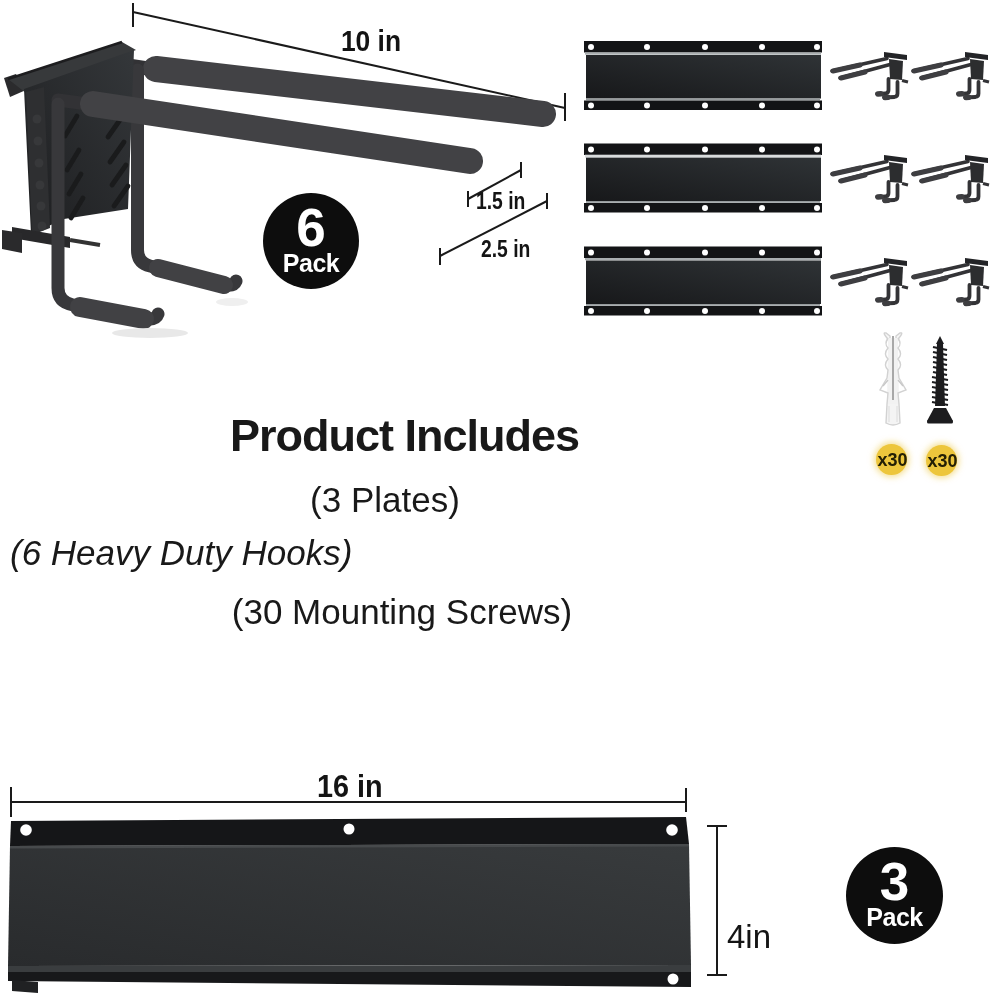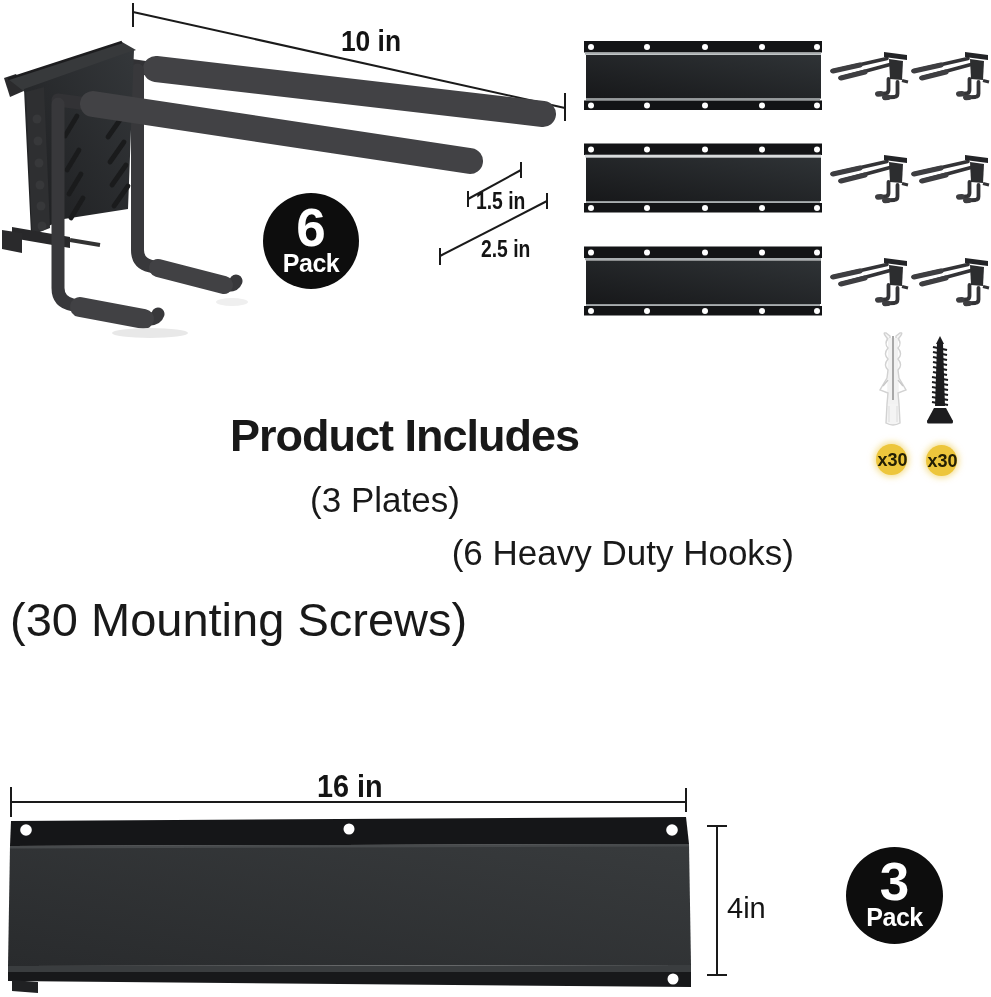--- a/index.html
+++ b/index.html
@@ -182,22 +182,22 @@
   </g>
 </svg>
 
 <div class="abs" style="left:875.5px;top:444px;width:31px;height:31px;border-radius:50%;background:#edc63c;box-shadow:0 0 6px 2px rgba(237,198,60,.55);"></div>
 <div class="abs" style="left:925.5px;top:444.5px;width:31px;height:31px;border-radius:50%;background:#edc63c;box-shadow:0 0 6px 2px rgba(237,198,60,.55);"></div>
 <div class="abs" style="left:877px;top:444px;width:31px;height:31px;text-align:center;font-size:18px;font-weight:bold;color:#242005;line-height:33px;">x30</div>
 <div class="abs" style="left:927px;top:444.5px;width:31px;height:31px;text-align:center;font-size:18px;font-weight:bold;color:#242005;line-height:33px;">x30</div>
 
 <div class="abs" style="left:8px;top:410px;width:793px;text-align:center;font-size:45px;font-weight:bold;letter-spacing:-1px;color:#191919;">Product Includes</div>
 <div class="abs" style="left:-24px;top:480px;width:818px;text-align:center;font-size:35px;color:#191919;">(3 Plates)</div>
-<div class="abs" style="left:10px;top:533px;width:784px;text-align:right;font-size:35px;color:#191919;">(6 Heavy Duty Hooks)</div>
-<div class="abs" style="left:10px;top:592px;width:784px;text-align:left;font-size:47px;color:#191919;">(30 Mounting Screws)</div>
+<div class="abs" style="left:10px;top:533px;width:784px;text-align:left;font-size:35px;color:#191919;font-style:italic;">(6 Heavy Duty Hooks)</div>
+<div class="abs" style="left:10px;top:592px;width:784px;text-align:center;font-size:35px;color:#191919;">(30 Mounting Screws)</div>
 
 <svg class="abs" style="left:0;top:760px;" width="760" height="237" viewBox="0 0 760 237">
   <defs>
     <linearGradient id="gFace2" x1="0" y1="1" x2="1" y2="0">
       <stop offset="0" stop-color="#292b2d"></stop>
       <stop offset="1" stop-color="#383b3d"></stop>
     </linearGradient>
   </defs>
 
   <g stroke="#1a1a1a" stroke-width="2" fill="none">
@@ -219,18 +219,18 @@
     <circle cx="673" cy="219" r="5.5"></circle>
   </g>
 
   <g stroke="#1a1a1a" stroke-width="2" fill="none">
     <path d="M717,66 L717,215"></path>
     <path d="M707,66 L727,66"></path>
     <path d="M707,215 L727,215"></path>
   </g>
 </svg>
 <div class="dimtxt" style="left:317px;top:768px;font-size:32px;transform:scaleX(0.90);transform-origin:0 0;">16 in</div>
-<div class="abs" style="left:727px;top:892px;font-size:29px;color:#141414;">4in</div>
+<div class="abs" style="left:727px;top:918px;font-size:33px;color:#141414;">4in</div>
 
 <div class="badge" style="left:846px;top:847px;width:97px;height:97px;">
   <div style="font-size:53px;font-weight:bold;line-height:1;margin-top:8px;">3</div>
   <div style="font-size:25px;font-weight:bold;line-height:1;margin-top:-3px;letter-spacing:-0.5px;">Pack</div>
 </div>
 
 </body></html>

